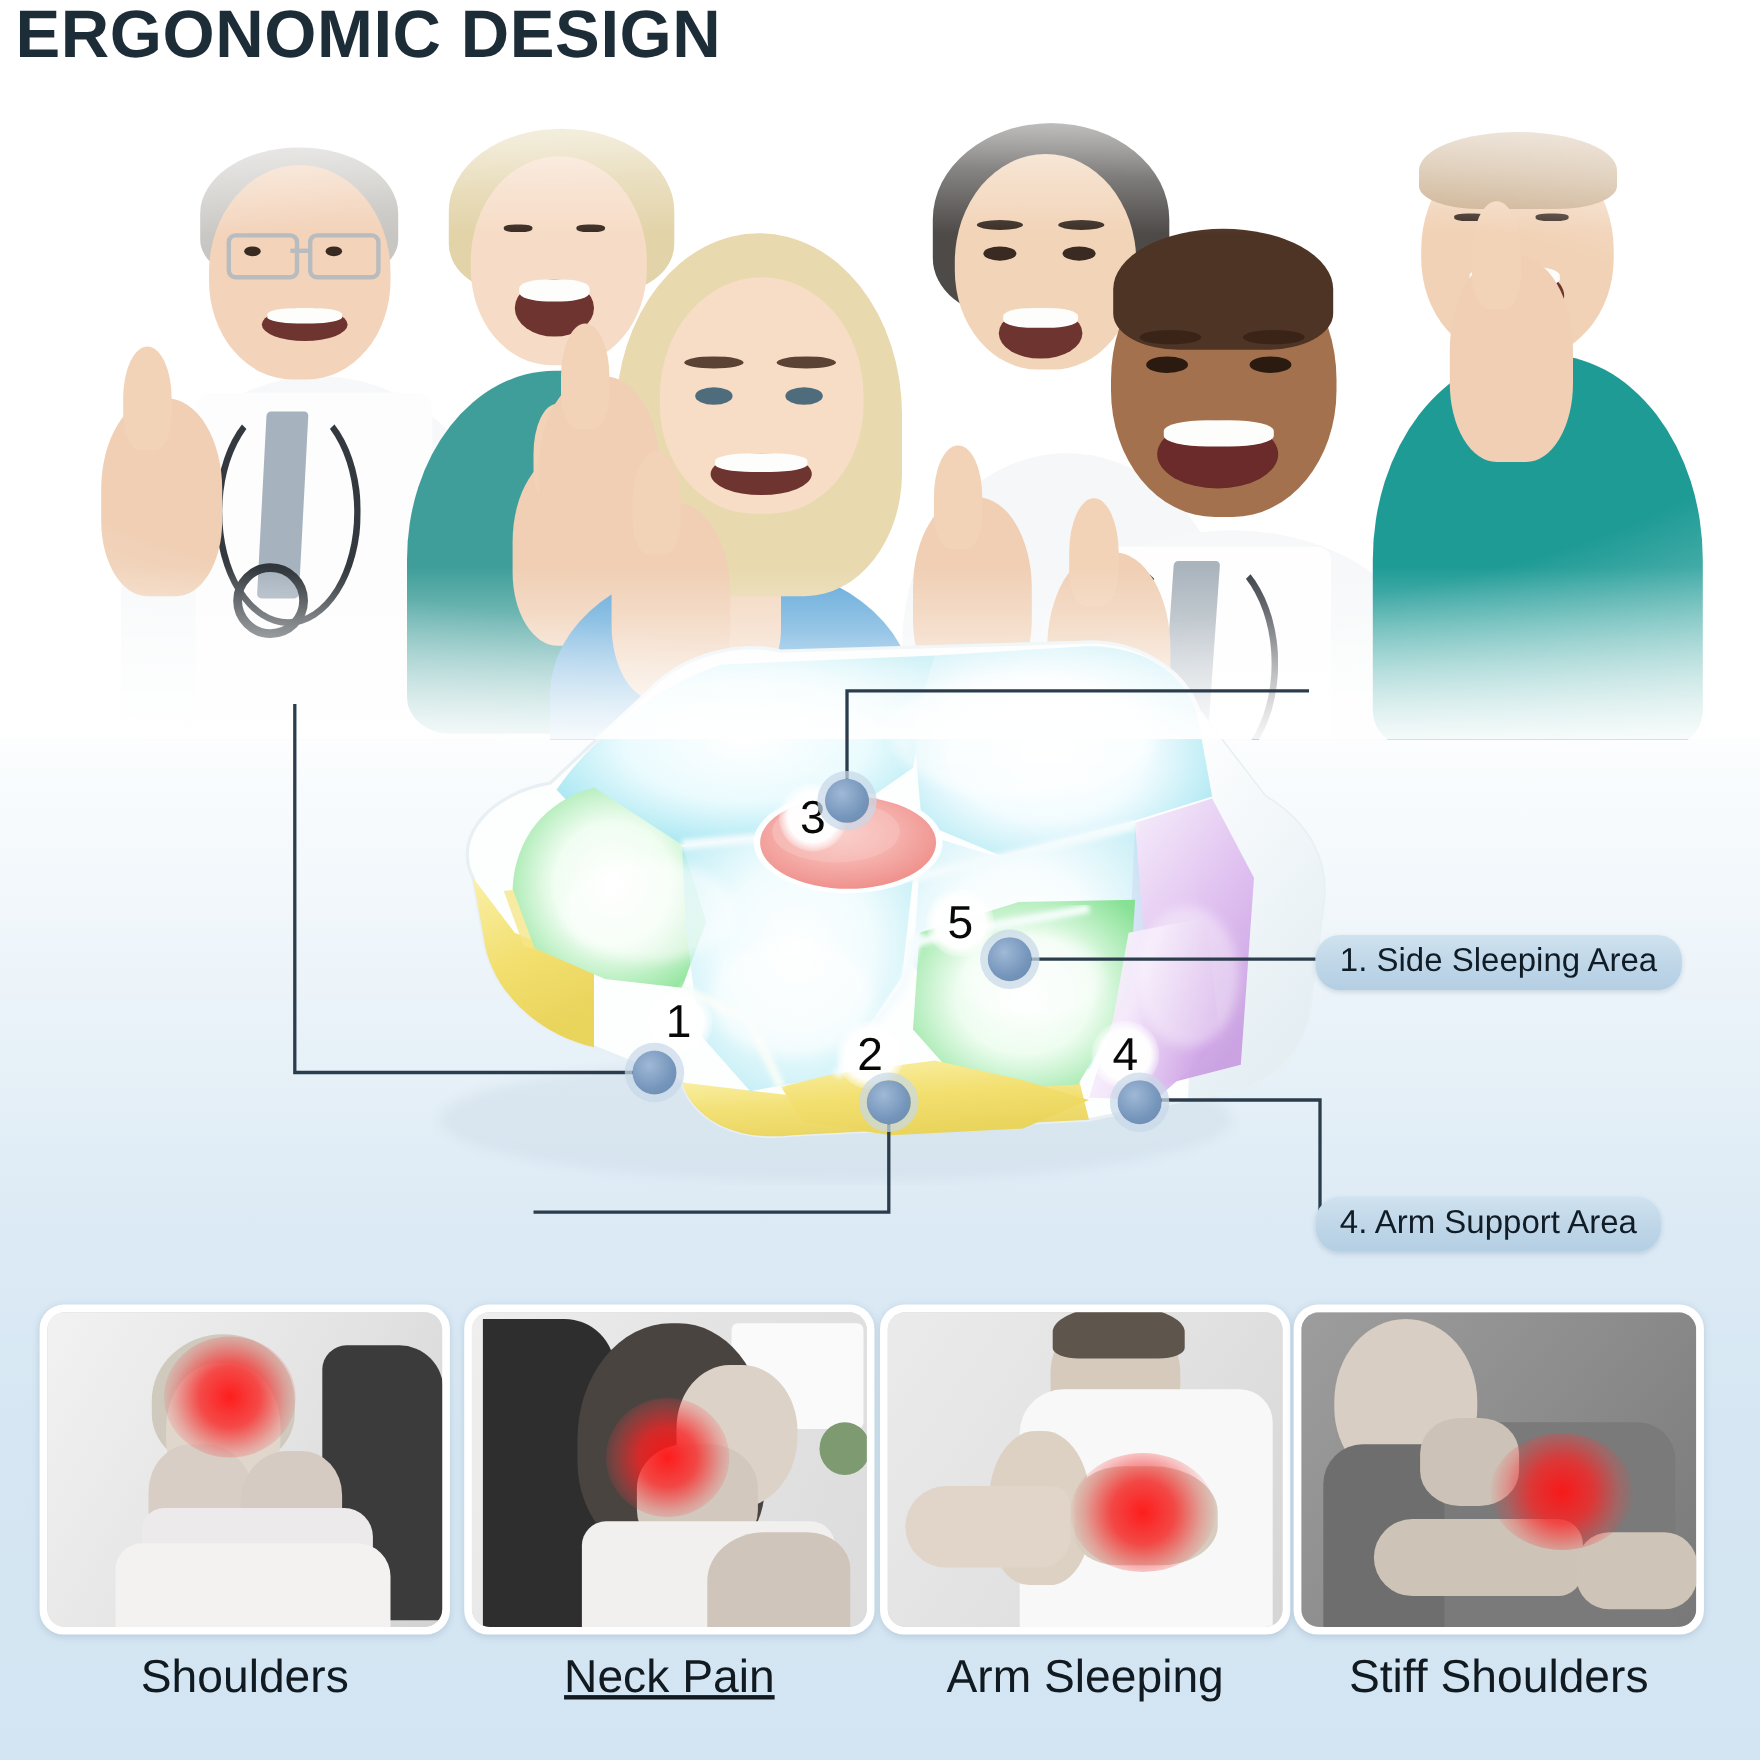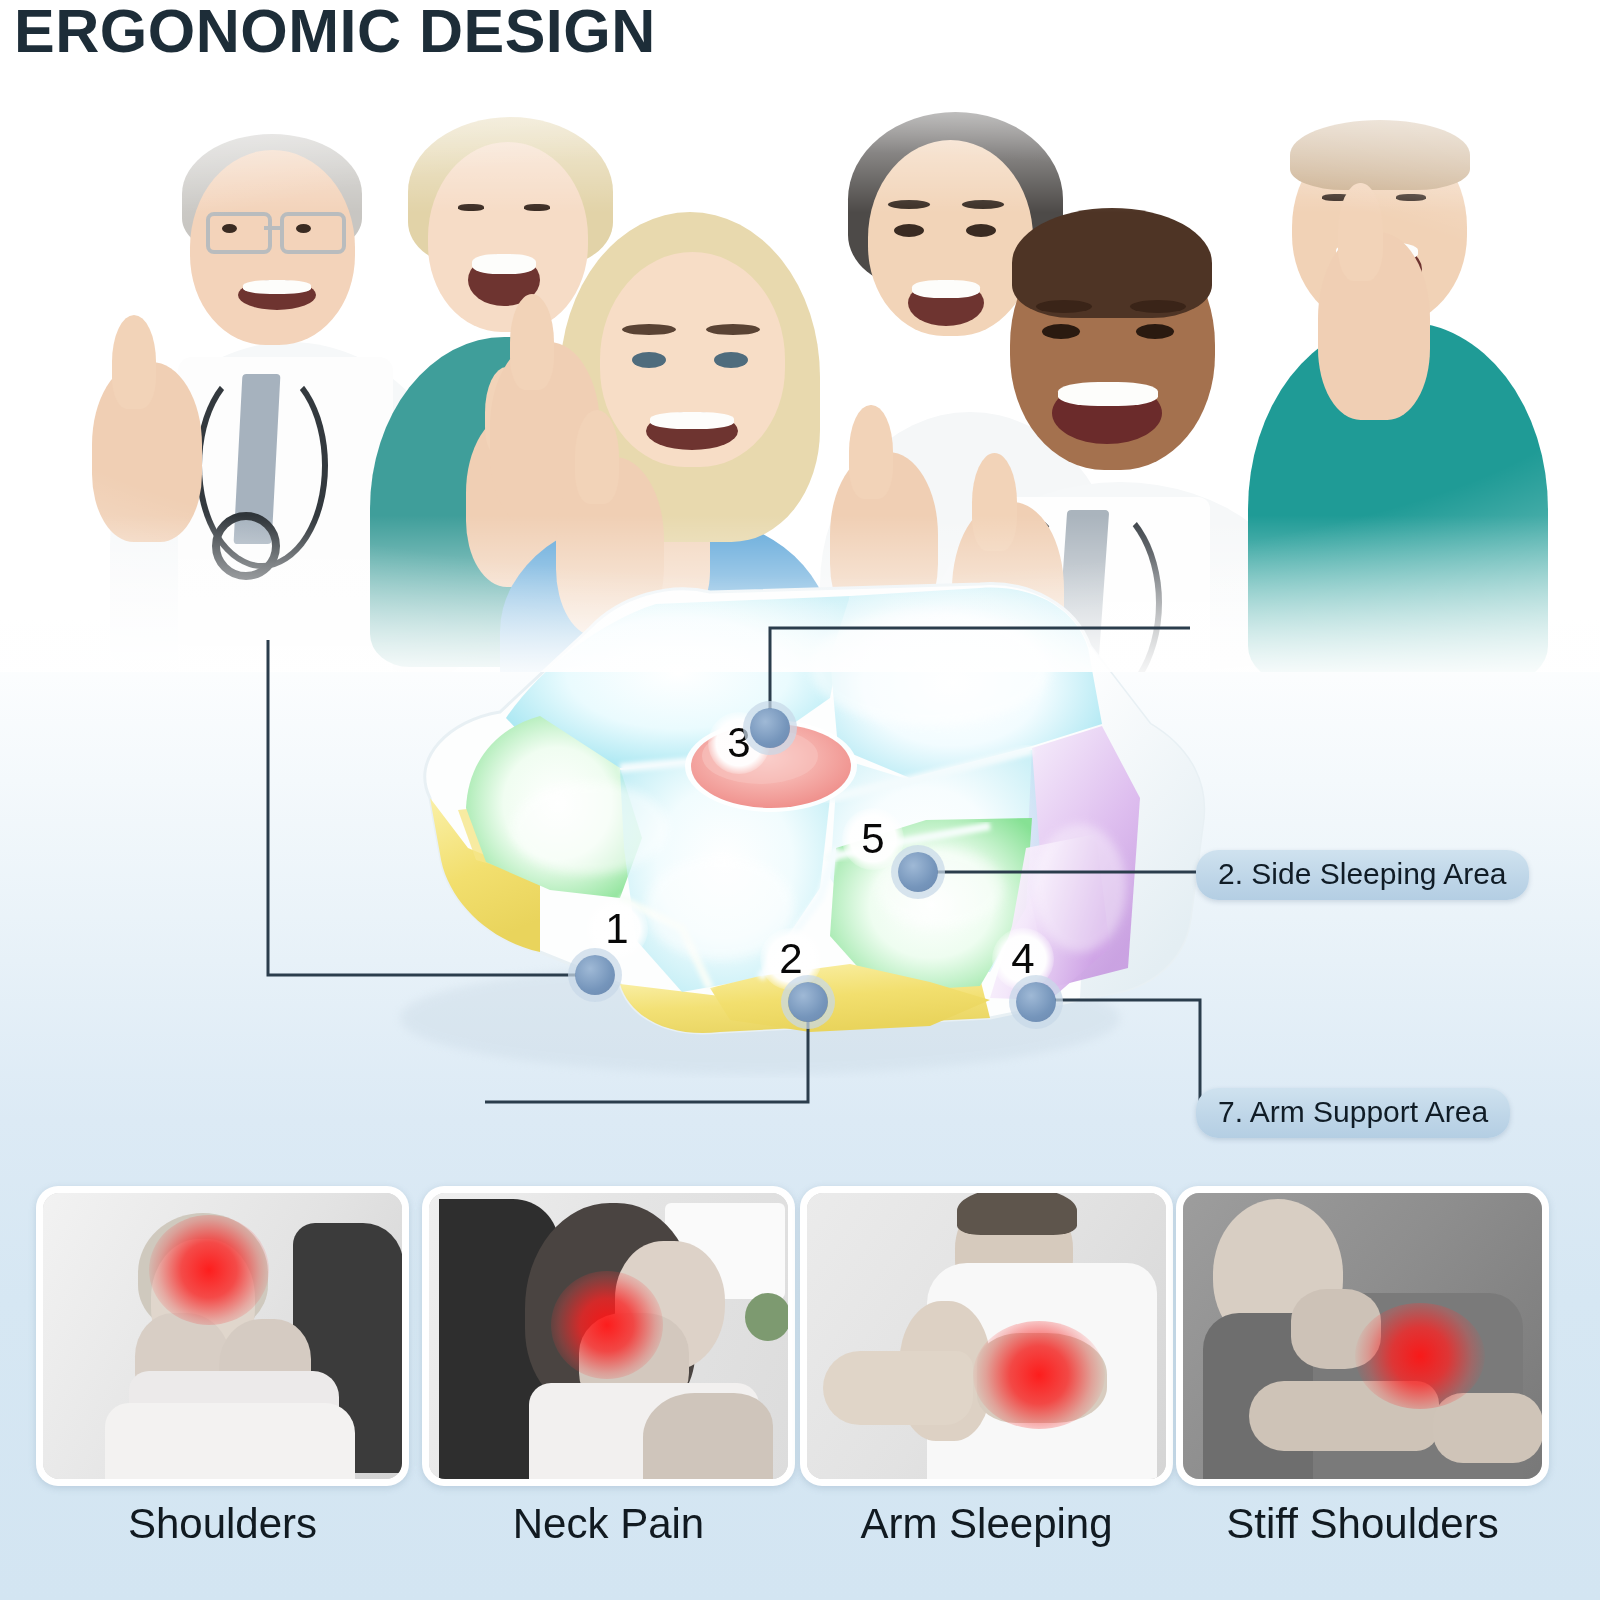--- a/index.html
+++ b/index.html
@@ -322,22 +322,22 @@
 
     <polyline points="808,1000 808,1102 485,1102" fill="none" stroke="#2b3d4c" stroke-width="3"></polyline>
 
     <polyline points="770,728 770,628 1190,628" fill="none" stroke="#2b3d4c" stroke-width="3"></polyline>
 
     <polyline points="1036,1000 1200,1000 1200,1106" fill="none" stroke="#2b3d4c" stroke-width="3"></polyline>
 
     <polyline points="918,872 1196,872" fill="none" stroke="#2b3d4c" stroke-width="3"></polyline>
   </svg>
 
-  <div class="pill" style="left:1196px;top:1088px;">7. Arm Support Area</div>
-  <div class="pill" style="left:1196px;top:850px;">2. Side Sleeping Area</div>
+  <div class="pill" style="left:1196px;top:1088px;">4. Arm Support Area</div>
+  <div class="pill" style="left:1196px;top:850px;">1. Side Sleeping Area</div>
 
   <div class="marker" style="left:575px;top:955px;"></div>
   <div class="mnum" style="left:586px;top:898px;">1</div>
 
   <div class="marker" style="left:788px;top:982px;"></div>
   <div class="mnum" style="left:760px;top:928px;">2</div>
 
   <div class="marker" style="left:750px;top:708px;"></div>
   <div class="mnum" style="left:708px;top:712px;">3</div>
 
@@ -399,17 +399,17 @@
         <div class="g-sh" style="left:130px;top:100px;width:210px;height:200px;background:#7a7a7a;border-radius:26px 34px 0 0;"></div>
         <div class="g-sh" style="left:108px;top:96px;width:90px;height:80px;background:#cdc2b7;border-radius:40%;"></div>
         <div class="g-sh" style="left:66px;top:188px;width:190px;height:70px;background:#cec3b7;border-radius:40px 26px 26px 40px;"></div>
         <div class="g-sh" style="left:250px;top:200px;width:110px;height:70px;background:#cfc4b8;border-radius:30px;"></div>
         <div class="pain" style="left:172px;top:110px;width:130px;height:106px;"></div>
       </div>
     </div>
   </div>
 
   <div class="caption" style="left:36px;">Shoulders</div>
-  <div class="caption" style="left:422px;">Neck Pain</div>
+  <div class="caption" style="left:422px;text-decoration:underline;">Neck Pain</div>
   <div class="caption" style="left:800px;">Arm Sleeping</div>
   <div class="caption" style="left:1176px;">Stiff Shoulders</div>
 
 </div>
 
 </body></html>

